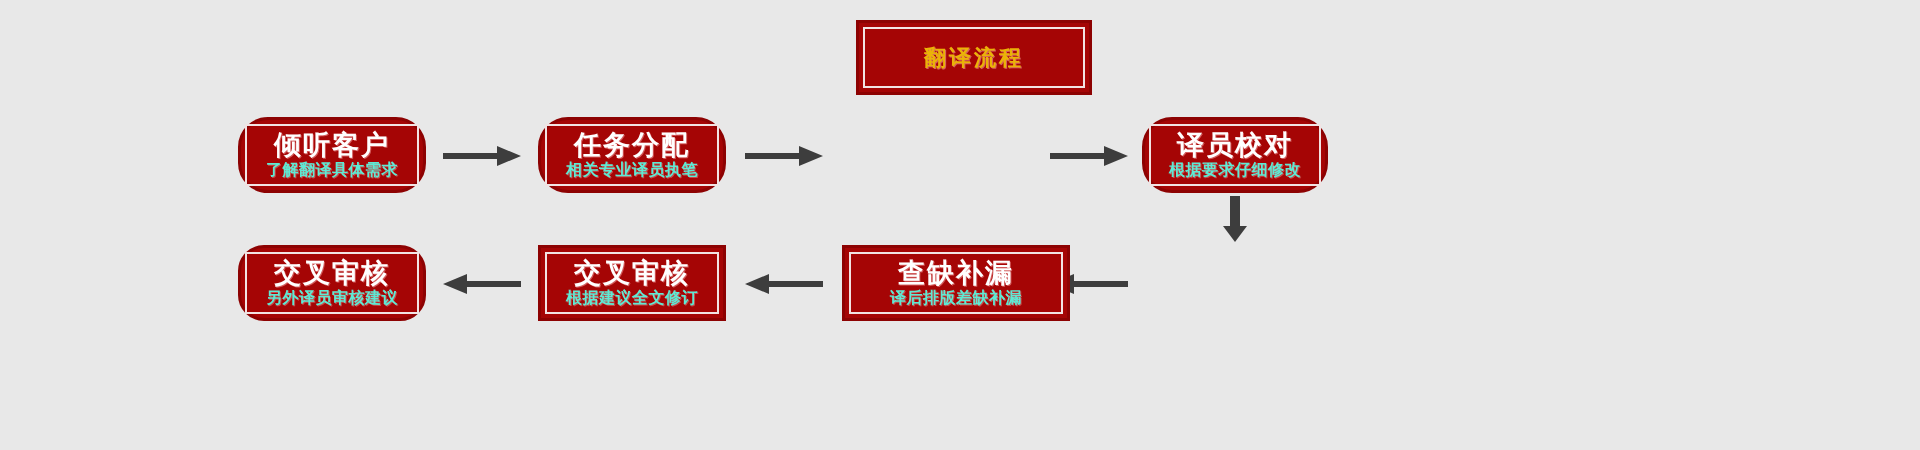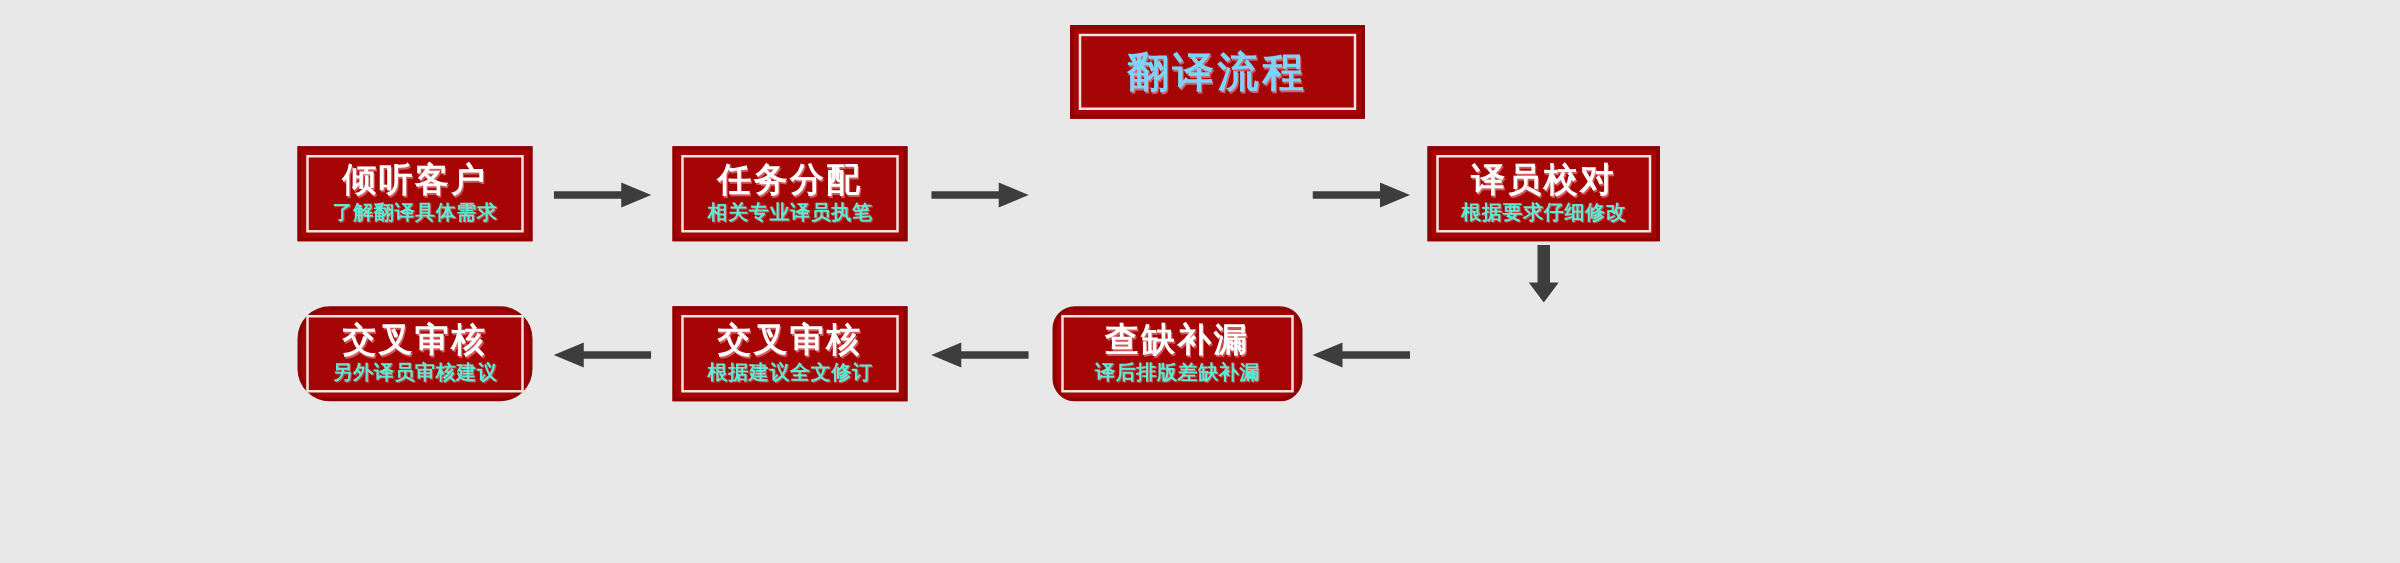--- a/index.html
+++ b/index.html
@@ -39,22 +39,22 @@
     left: 4px;
     top: 4px;
     right: 4px;
     bottom: 4px;
     border: 2px solid #f2e3e3;
     box-sizing: border-box;
     pointer-events: none;
   }
   .title-text {
     position: relative;
-    color: #7dd3fc;
-    font-size: 33px;
+    color: #eab308;
+    font-size: 22px;
     font-weight: bold;
     letter-spacing: 3px;
     line-height: 1;
     text-shadow: 1px 1px 0 rgba(255,170,170,0.55);
     z-index: 2;
   }
 
   
   .node {
     position: absolute;
@@ -92,30 +92,30 @@
     z-index: 2;
     color: #5eead4;
     font-size: 16px;
     font-weight: bold;
     letter-spacing: 0.5px;
     line-height: 1.05;
     text-shadow: 1px 1px 0 rgba(255,175,175,0.4);
   }
 
   
-  .row1 { top: 117px; height: 76px; }
+  .row1 { top: 117px; height: 76px; border-radius: 30px; }
   .row2 { top: 245px; height: 76px; }
 
   .n1 { left: 238px;  width: 188px; }
   .n2 { left: 538px;  width: 188px; }
   .n3 { left: 842px;  width: 190px; }
   .n4 { left: 1142px; width: 186px; }
 
   .n5 { left: 1142px; width: 186px; }
-  .n6 { left: 842px;  width: 200px; border-radius: 18px; }
+  .n6 { left: 842px;  width: 228px; }
   .n7 { left: 538px;  width: 188px; }
   .n8 { left: 238px;  width: 188px; border-radius: 26px; }
 
   
   .arrow-h {
     position: absolute;
     height: 26px;
     display: flex;
     align-items: center;
   }

